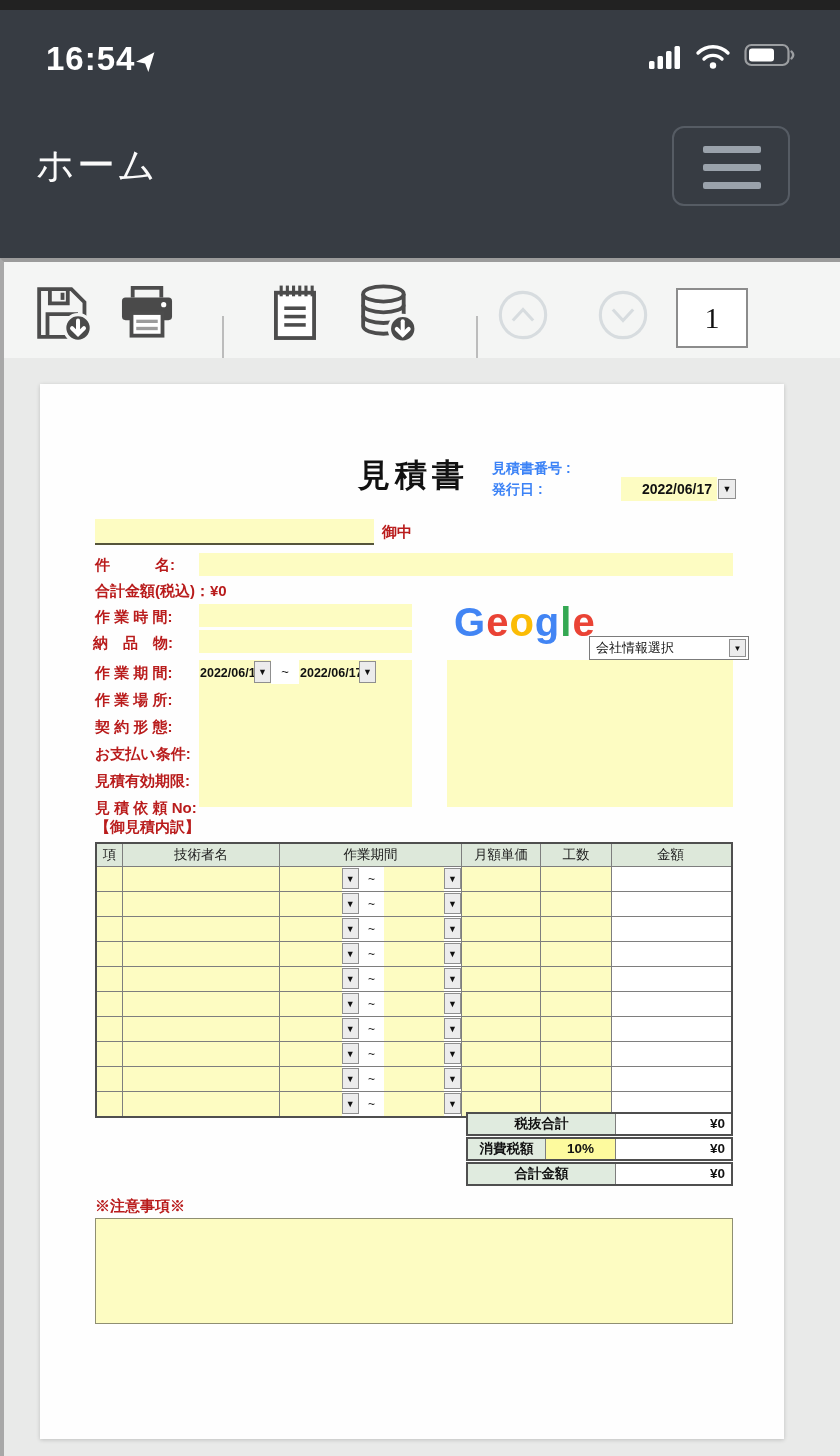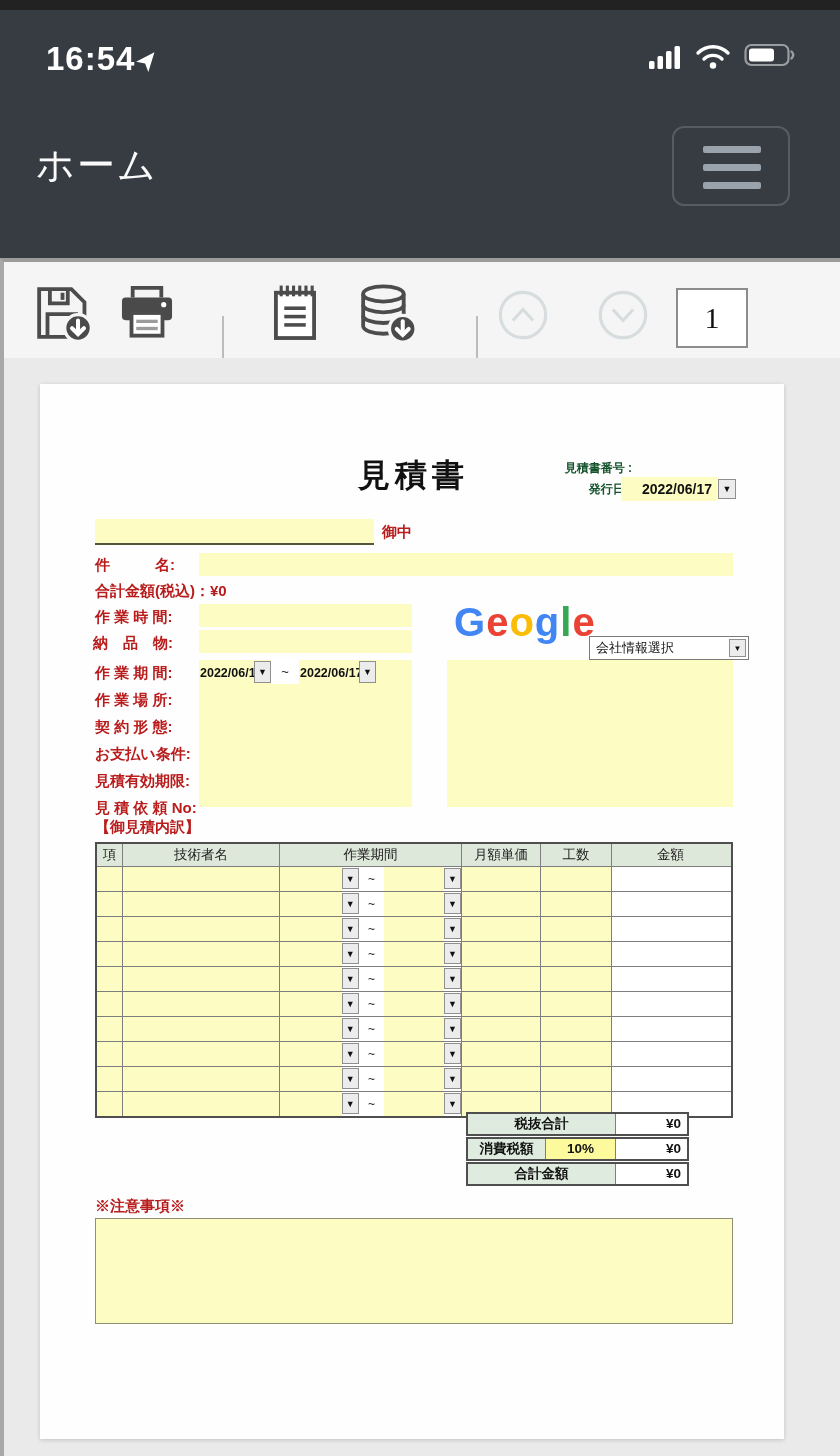--- a/index.html
+++ b/index.html
@@ -28,21 +28,21 @@
   .tb-div { position:absolute; width:2px; height:42px; top:54px; background:#bcbcbc; }
   .d1{left:218px;} .d2{left:472px;}
   .page-box { position:absolute; left:672px; top:26px; width:72px; height:60px; background:#fff; border:2px solid #8c8c8c; text-align:center; line-height:56px; font-size:30px; font-family:"Liberation Serif", serif; color:#111; }
 
   
   .page { position:absolute; left:36px; top:122px; width:744px; height:1055px; background:#fefefe; box-shadow:0 1px 4px rgba(0,0,0,.18); }
   .abs { position:absolute; }
   .lbl { font-size:15px; font-weight:bold; color:#b91c1c; white-space:pre; }
   .yellow { background:#fdfcc2; }
   .doc-title { left:318px; top:70px; font-size:32px; font-weight:bold; letter-spacing:5px; color:#111; }
-  .meta { left:452px; top:74px; width:140px; text-align:right; font-size:12px; font-weight:bold; line-height:21px; color:#14532d; }
+  .meta { left:452px; top:74px; width:140px; font-size:14px; font-weight:bold; line-height:21px; color:#3b82f6; }
   .issue-field { left:581px; top:93px; width:96px; height:24px; background:#fdfcc2; font-size:14px; font-weight:bold; text-align:right; line-height:24px; padding-right:5px; color:#111; }
   .dd-btn { background:#ececec; border:1px solid #8f8f8f; color:#111; text-align:center; cursor:pointer; }
   .issue-btn { left:678px; top:95px; width:18px; height:20px; font-size:9px; line-height:19px; }
 
   .recipient-field { left:55px; top:135px; width:279px; height:26px; border-bottom:2px solid #55553a; cursor:text; }
   .recipient-suffix { left:342px; top:139px; }
   .subject-field { left:159px; top:169px; width:534px; height:23px; cursor:text; }
   .hours-field { left:159px; top:220px; width:213px; height:23px; cursor:text; }
   .deliv-field { left:159px; top:246px; width:213px; height:23px; cursor:text; }
 
@@ -70,21 +70,21 @@
   .c:last-child { border-right:none; }
   .w-item{width:26px;} .w-name{width:157px;} .w-period{width:182px;} .w-price{width:79px;} .w-kosu{width:71px;} .w-amount{width:117px;}
   .c-period { display:flex; }
   .c-period .ysel { background:#fdfcc2; height:100%; cursor:pointer; }
   .c-period .ys1{width:62px;} .c-period .ys2{width:60px;}
   .c-period .rbtn { width:17px; height:21px; margin-top:1px; font-size:9px; line-height:20px; }
   .c-period .gap { width:26px; background:#fff; text-align:center; font-size:12px; line-height:24px; color:#222; }
   .cellY { background:#fdfcc2; cursor:text; }
 
   
-  .totrow { position:absolute; left:426px; width:223px; height:24px; border:2px solid #4f4f4f; display:flex; background:#fff; font-size:13.5px; color:#111; }
+  .totrow { position:absolute; left:426px; width:267px; height:24px; border:2px solid #4f4f4f; display:flex; background:#fff; font-size:13.5px; color:#111; }
   .t1{top:728px;} .t2{top:753px;} .t3{top:778px;}
   .totrow .tlab { background:#e0ebdf; border-right:1px solid #7e7e7e; text-align:center; line-height:20px; font-weight:bold;}
   .totrow .trate { background:#fdfa9e; border-right:1px solid #7e7e7e; text-align:center; line-height:20px; font-weight:bold;}
   .totrow .tval { flex:1; text-align:right; line-height:20px; padding-right:6px; font-weight:bold; }
   .tw150{width:148px;} .tw79{width:78px;} .tw71{width:70px;}
 
   .notes-label { left:55px; top:813px; }
   .notes-box { left:55px; top:834px; width:638px; height:106px; background:#fdfcc2; border:1px solid #8f8f72; cursor:text; }
 </style>
 </head>

